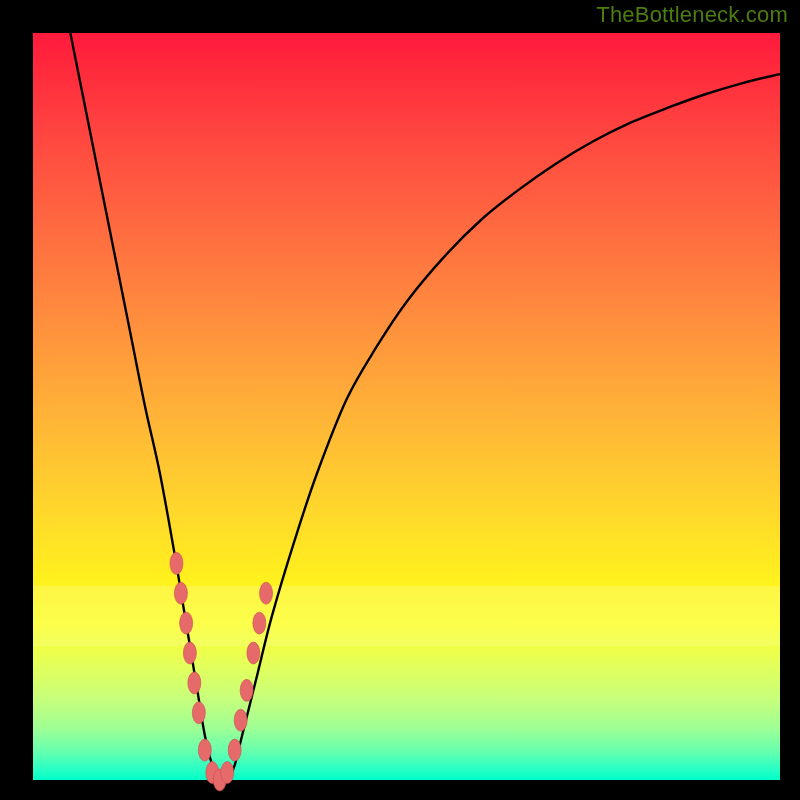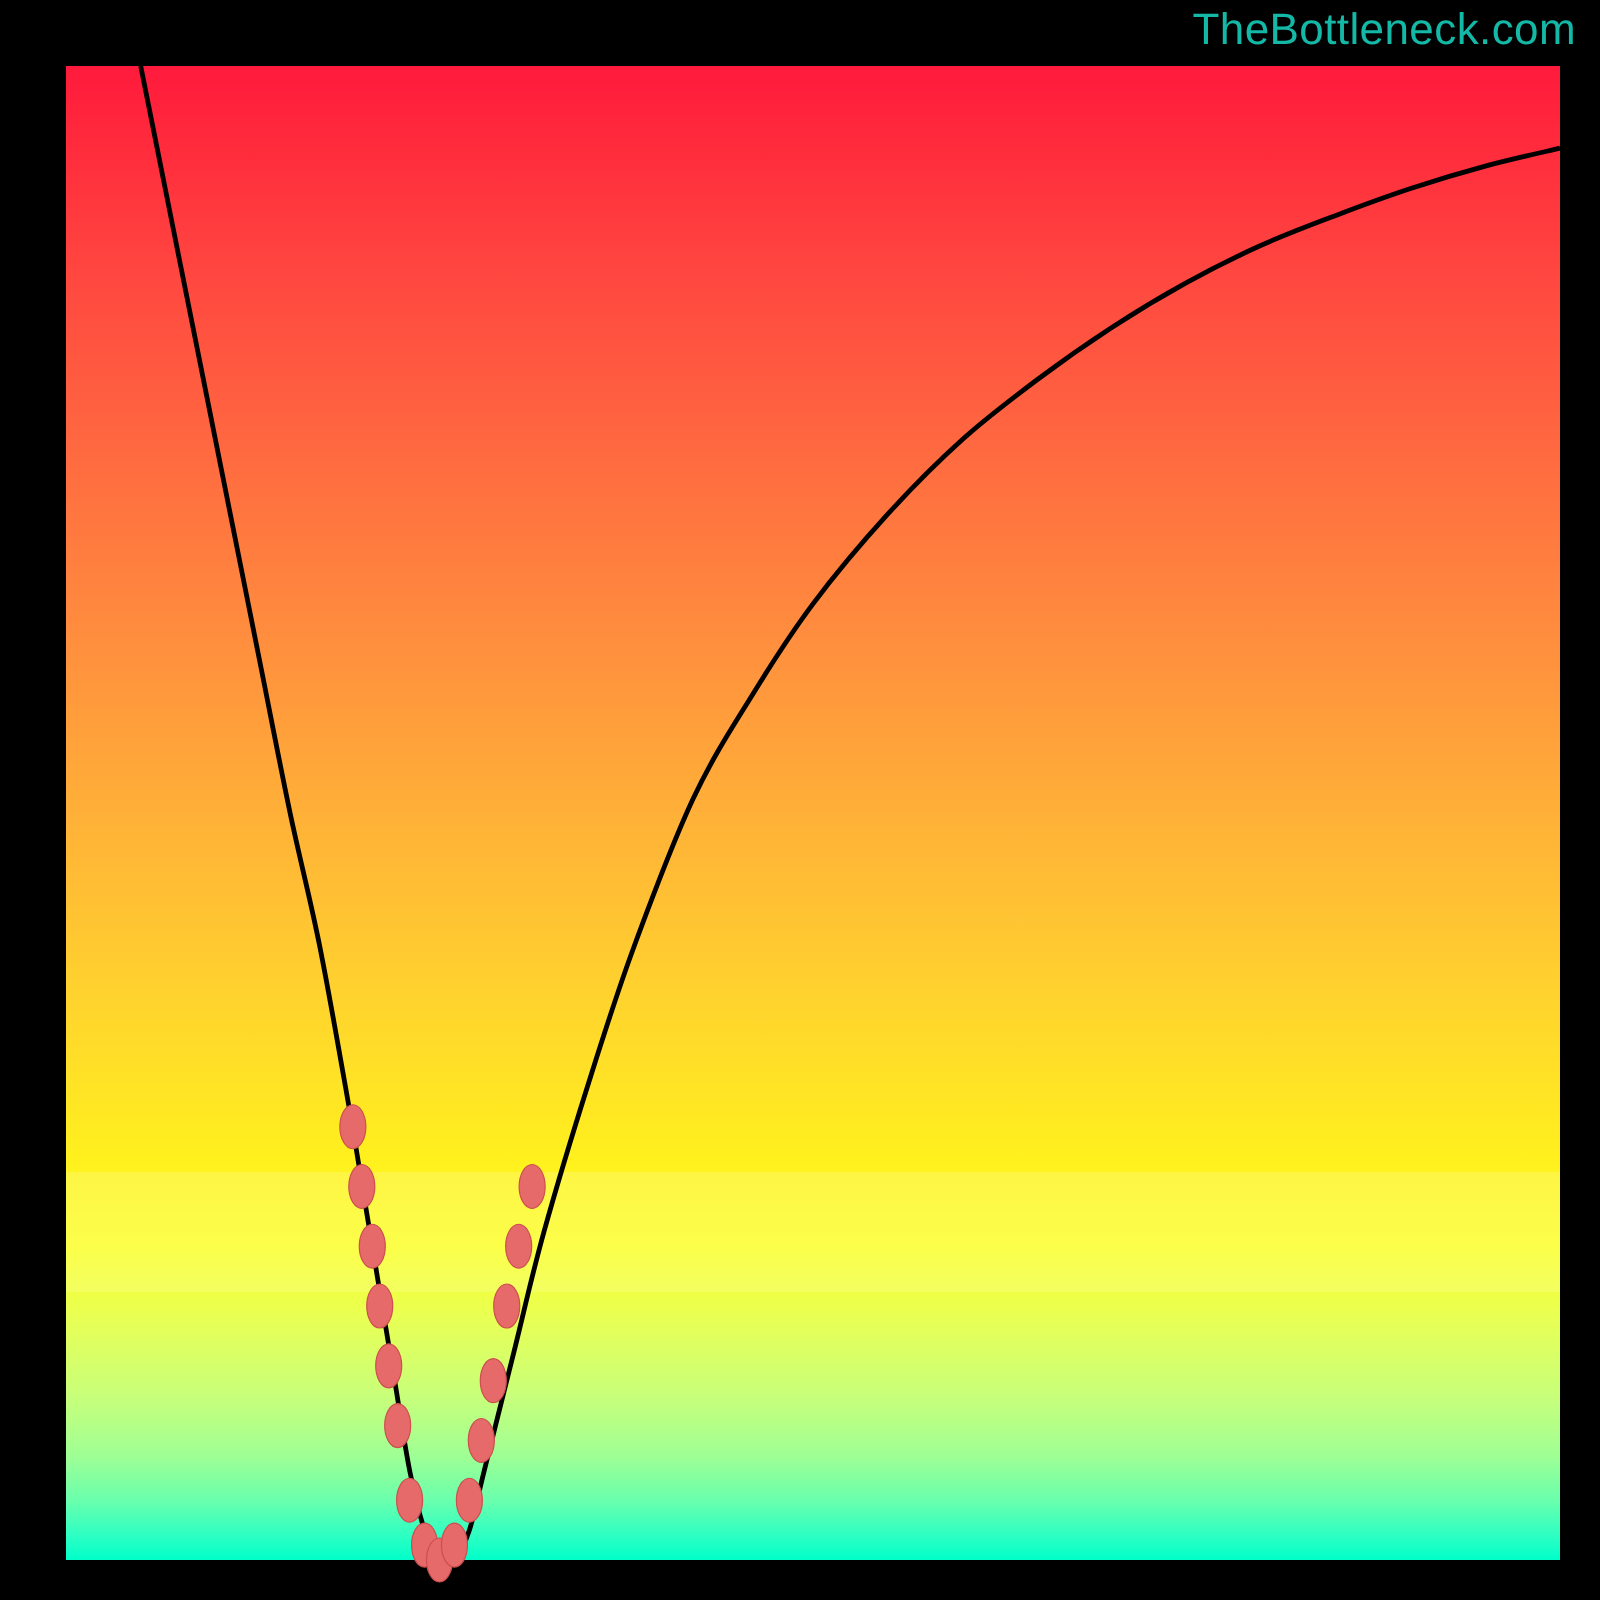--- a/index.html
+++ b/index.html
@@ -50,21 +50,21 @@
     left: 0;
     width: 100%;
     background: rgba(255,255,200,0.22);
   }
   .watermark {
     position: absolute;
     top: 2px;
     right: 12px;
     font-family: Arial, Helvetica, sans-serif;
     font-size: 22px;
-    color: #14b8a6;
+    color: #4d7c0f;
     letter-spacing: 0.2px;
     user-select: none;
   }
   svg.curve {
     position: absolute;
     left: 0;
     top: 0;
     width: 747px;
     height: 747px;
     overflow: visible;

